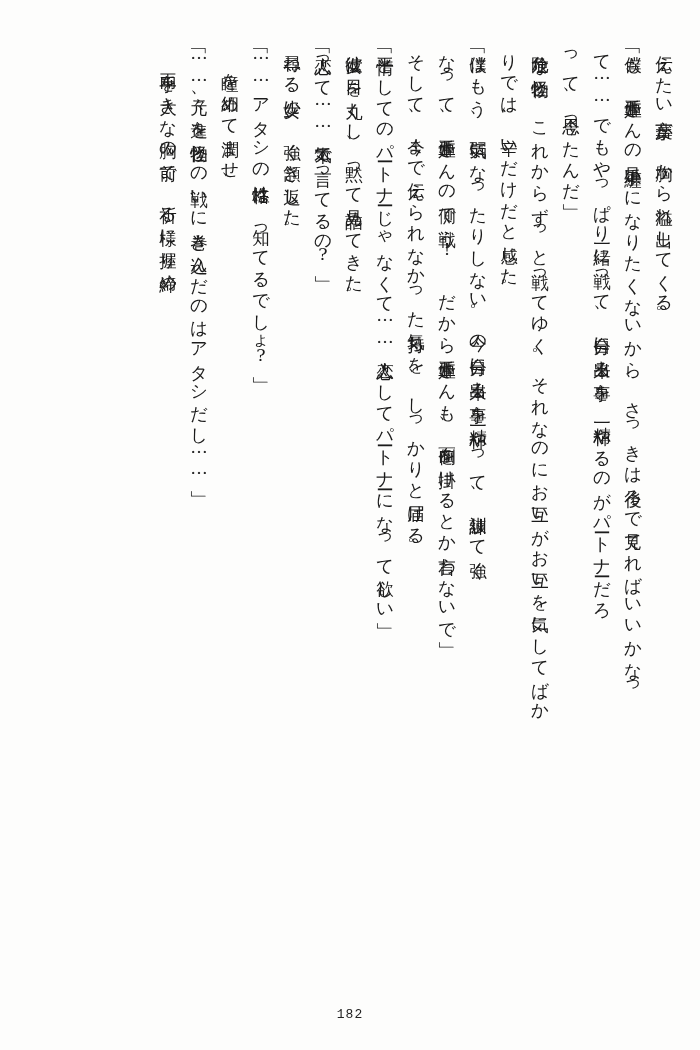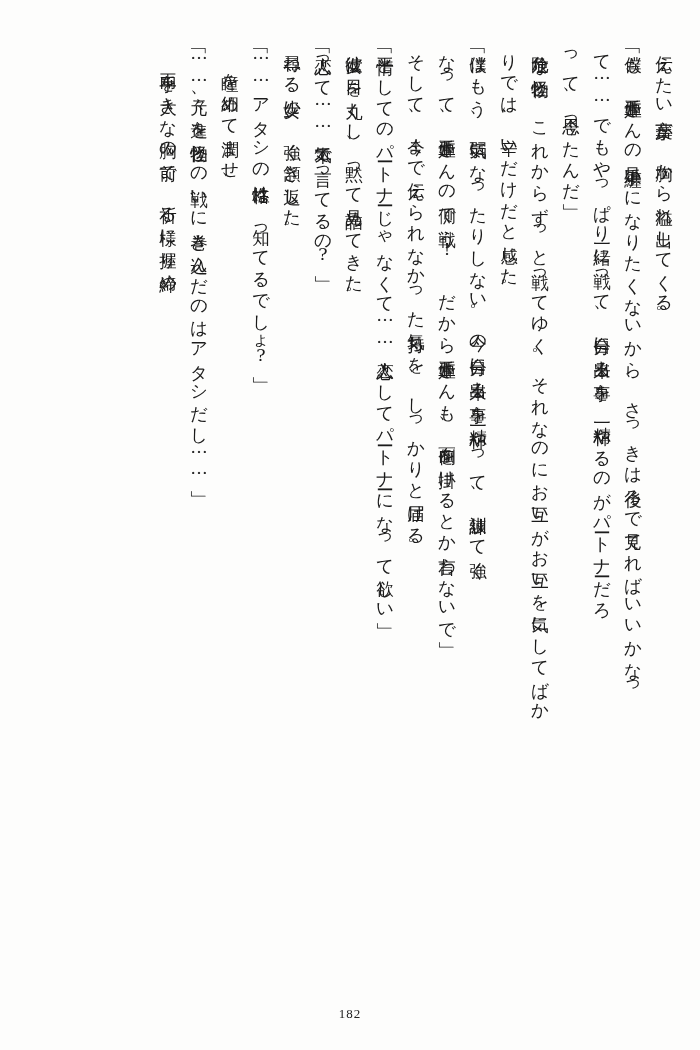--- a/index.html
+++ b/index.html
@@ -48,21 +48,21 @@
   .vcol.indent {
     padding-top: 18px;
     box-sizing: border-box;
   }
   .page-number {
     position: absolute;
     bottom: 28px;
     left: 0;
     right: 0;
     text-align: center;
-    font-family: Liberation Serif, serif;
+    font-family: Liberation Mono, monospace;
     font-size: 13px;
     color: #222;
     letter-spacing: 1px;
   }
 </style>
 </head>
 <body>
 
 <div class="page">
   <div class="text-area">

